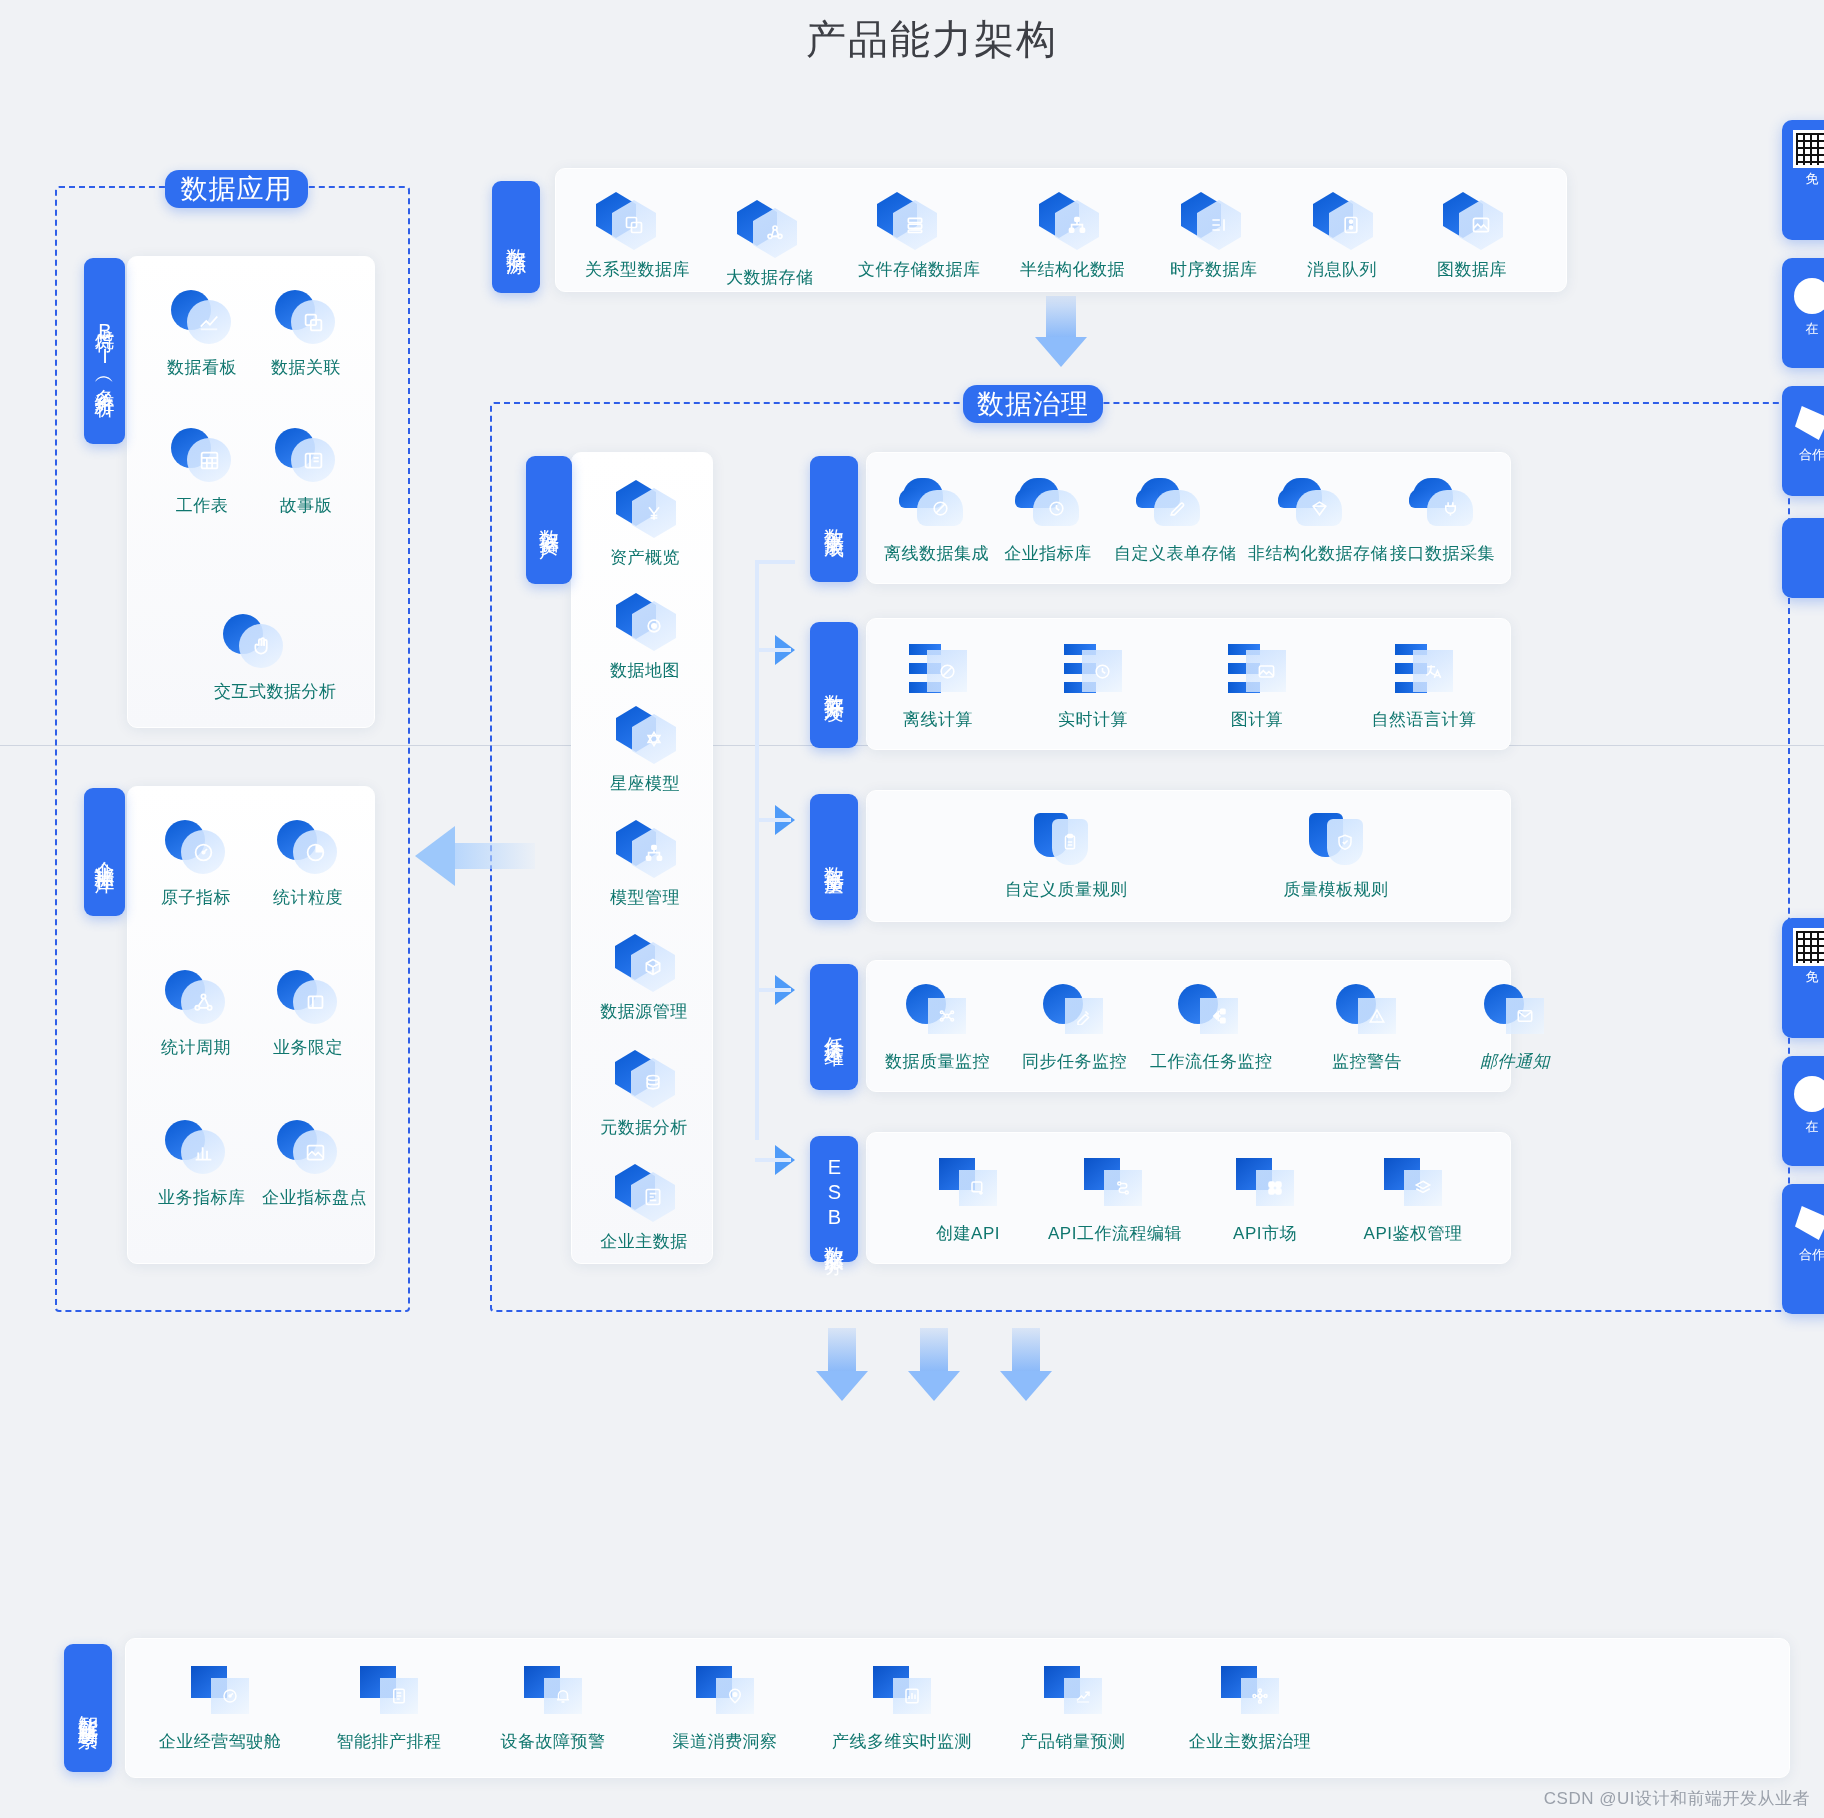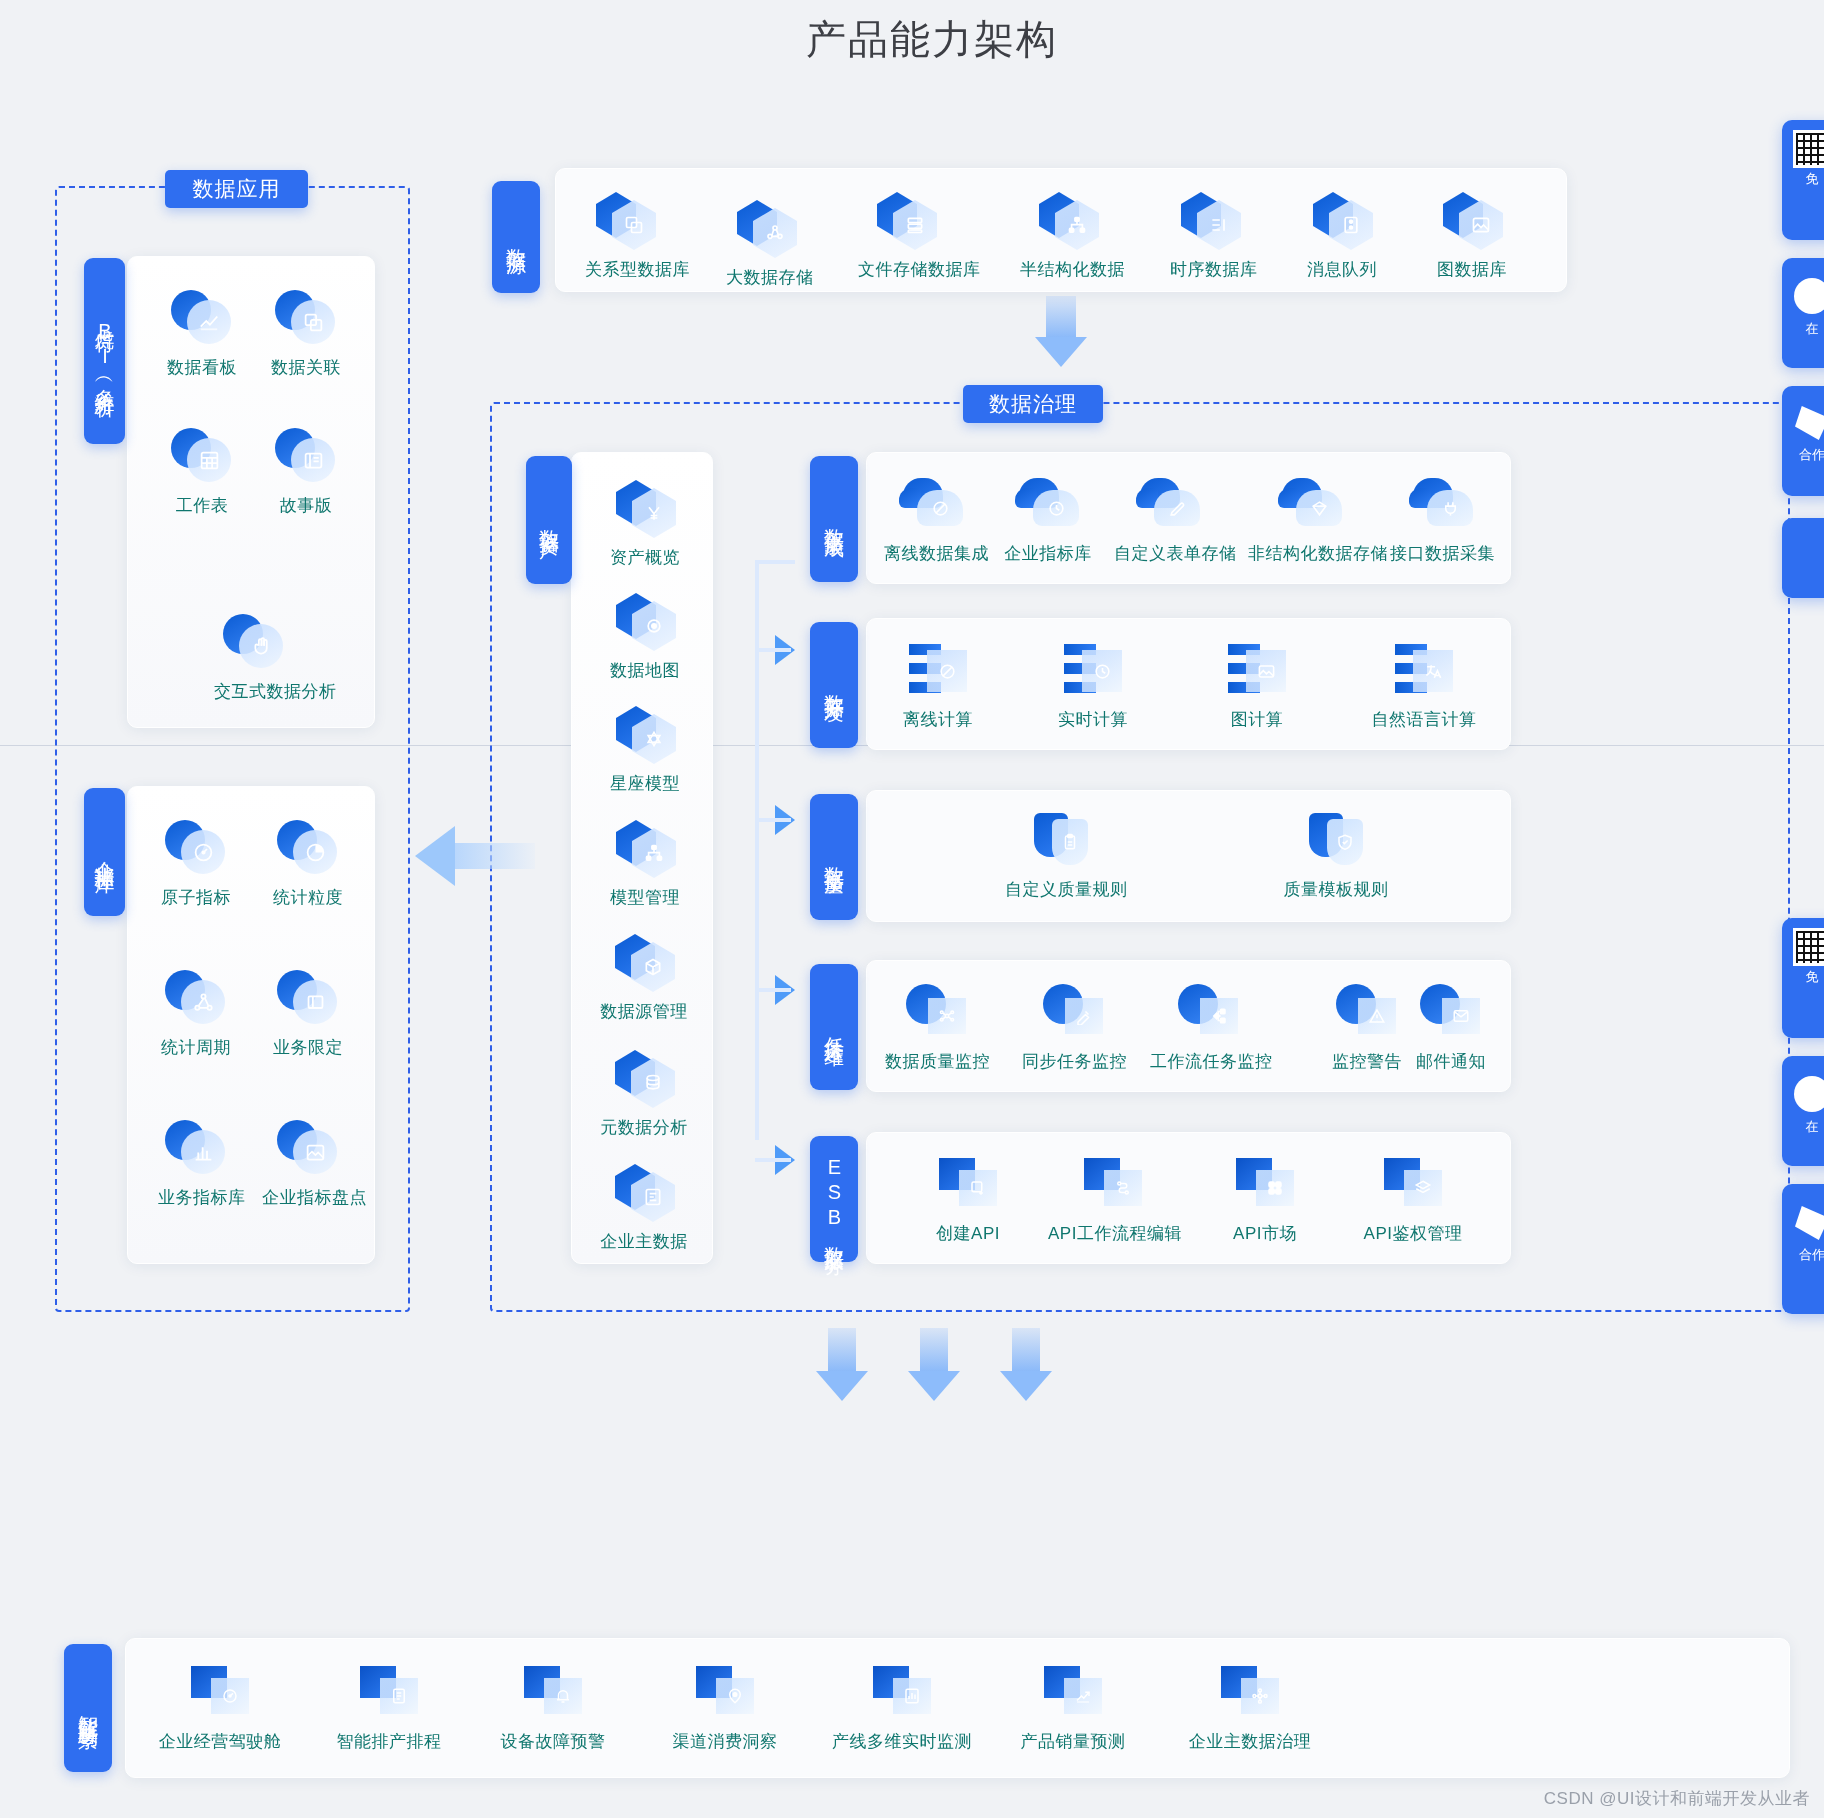--- a/index.html
+++ b/index.html
@@ -15,22 +15,22 @@
   .page-title {
     position: absolute; left: 0; top: 12px; width: 1824px;
     text-align: center; font-size: 40px; color: #3d3f45; letter-spacing: 2px; margin-left: 20px;
   }
 
   
   .dashed-box {
     position: absolute; border: 2px dashed #2f5fe8; border-radius: 4px;
   }
   .chip {
-    position: absolute; background: #2f6ef0; color:#fff; border-radius: 5px;
-    font-size: 21px; display:flex; align-items:center; justify-content:center;
+    position: absolute; background: #2f6ef0; color:#fff; border-radius: 14px;
+    font-size: 27px; display:flex; align-items:center; justify-content:center;
     box-shadow: 0 4px 12px rgba(47,110,240,.30); letter-spacing:1px;
   }
   .vchip {
     position: absolute; background: #2f6ef0; color:#fff; border-radius: 9px;
     font-size: 20px; display:flex; align-items:center; justify-content:center;
     box-shadow: 0 4px 12px rgba(47,110,240,.30);
     writing-mode: vertical-rl; text-orientation: upright; letter-spacing: 3px;
     line-height: 1.15; padding: 8px 4px; z-index: 5;
   }
   .panel {
@@ -781,21 +781,21 @@
           <span class="gly">
       <svg width="18" height="18" viewBox="0 0 24 24" fill="none" stroke="#fff" stroke-width="2">
               <path d="M12 4l9 16H3z"></path>
               <path d="M12 10v5M12 17.3v.2"></path>
             </svg>
       </span>
         </div>
     </div>
     <div class="lbl">监控警告</div>
   </div>
-  <div class="item" style="left:1408px; top:982px; width:86px;">
+  <div class="item" style="left:1472px; top:982px; width:86px;font-style:italic;">
     <div class="ico">
       <div class="cir1"></div>
         <div class="sq2">
           <span class="gly">
       <svg width="18" height="18" viewBox="0 0 24 24" fill="none" stroke="#fff" stroke-width="2">
               <rect x="3" y="5" width="18" height="14" rx="2"></rect>
               <path d="M3.5 6.5L12 13l8.5-6.5"></path>
             </svg>
       </span>
         </div>

